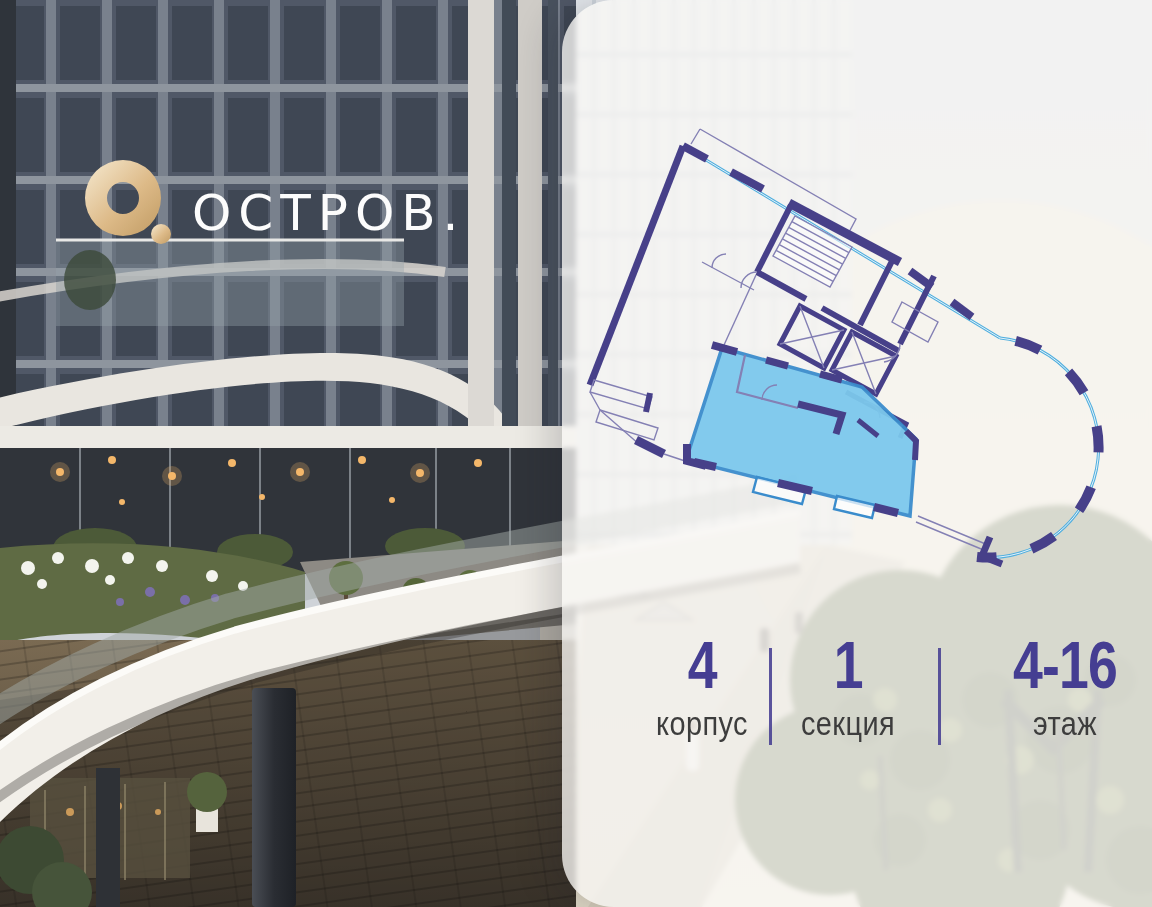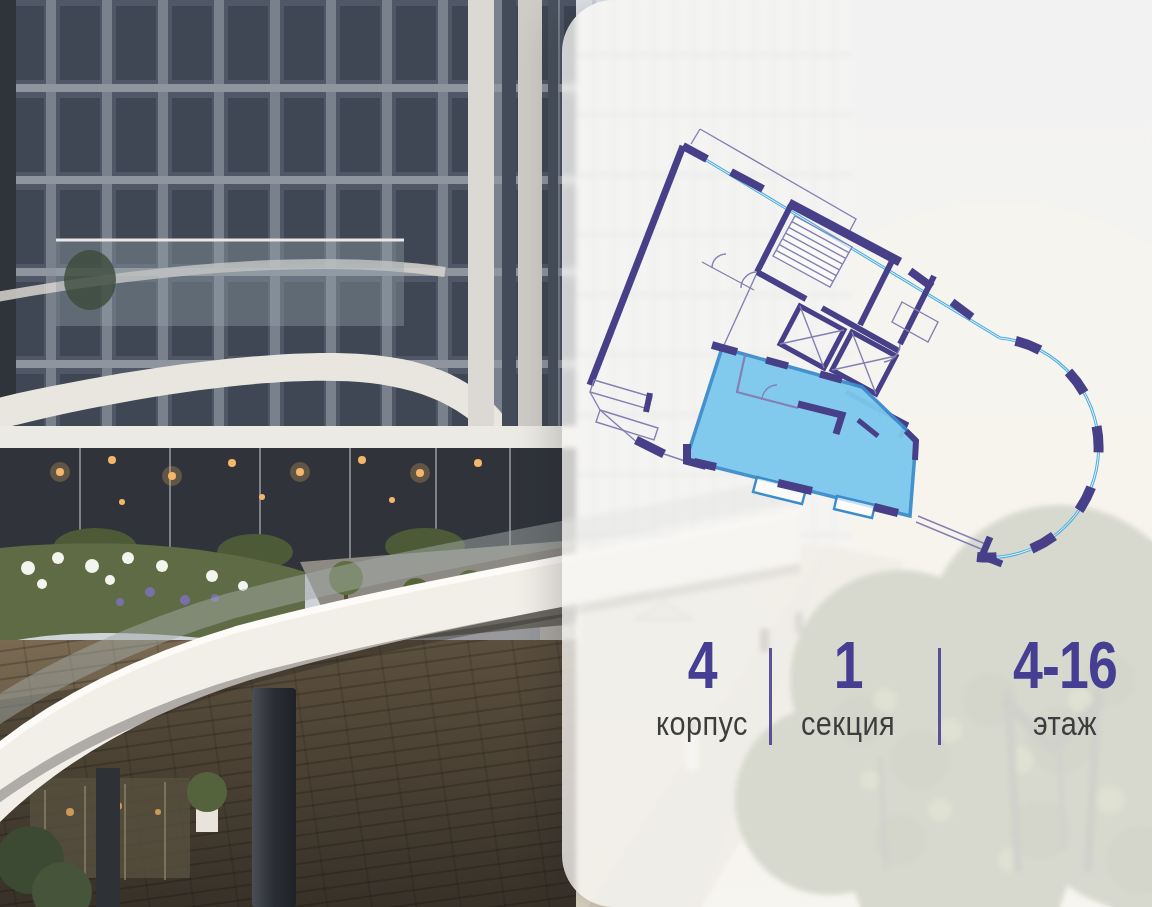--- a/index.html
+++ b/index.html
@@ -275,20 +275,27 @@
     <g>
       <path d="M800 488 C640 522 420 556 230 606 C138 634 52 674 -8 714" stroke="rgba(162,170,166,0.5)" stroke-width="26" fill="none"></path>
       <path d="M800 512 C640 548 420 580 235 630 C140 658 55 700 -8 752 L-8 830 C60 760 150 712 250 680 C430 626 650 592 800 562 Z" fill="#f2efe9"></path>
       <path d="M800 512 C640 548 420 580 235 630 C140 658 55 700 -8 752" stroke="#fcfbf8" stroke-width="7" fill="none"></path>
       <path d="M800 568 C650 598 440 630 255 678 C150 708 60 752 -8 802" stroke="rgba(35,32,28,0.32)" stroke-width="10" fill="none"></path>
       <rect x="252" y="688" width="44" height="219" fill="url(#colG)" rx="4"></rect>
       <rect x="96" y="768" width="24" height="139" fill="#2e3136"></rect>
     </g>
   </svg>
 
+  <div class="logo">
+    <svg class="logo-mark" width="110" height="92" viewBox="0 0 110 92">
+      <path fill-rule="evenodd" fill="url(#goldG)" d="M77,40 A38,38 0 1,0 1,40 A38,38 0 1,0 77,40 Z M55,40 A16,16 0 1,1 23,40 A16,16 0 1,1 55,40 Z"></path>
+      <circle cx="77" cy="76" r="10" fill="url(#goldG)"></circle>
+    </svg>
+    <span class="logo-text">ОСТРОВ.</span>
+  </div>
 
   <div class="panel"></div>
 
   <svg class="plan" width="1152" height="907" viewBox="0 0 1152 907">
     <g>
 
       <path class="thin" d="M700 129 L856 219 L847 236 M700 129 L691 144"></path>
 
       <path class="glass" d="M683 146 L1000 338"></path>
       <path class="glasscore" d="M683 146 L1000 338"></path>

